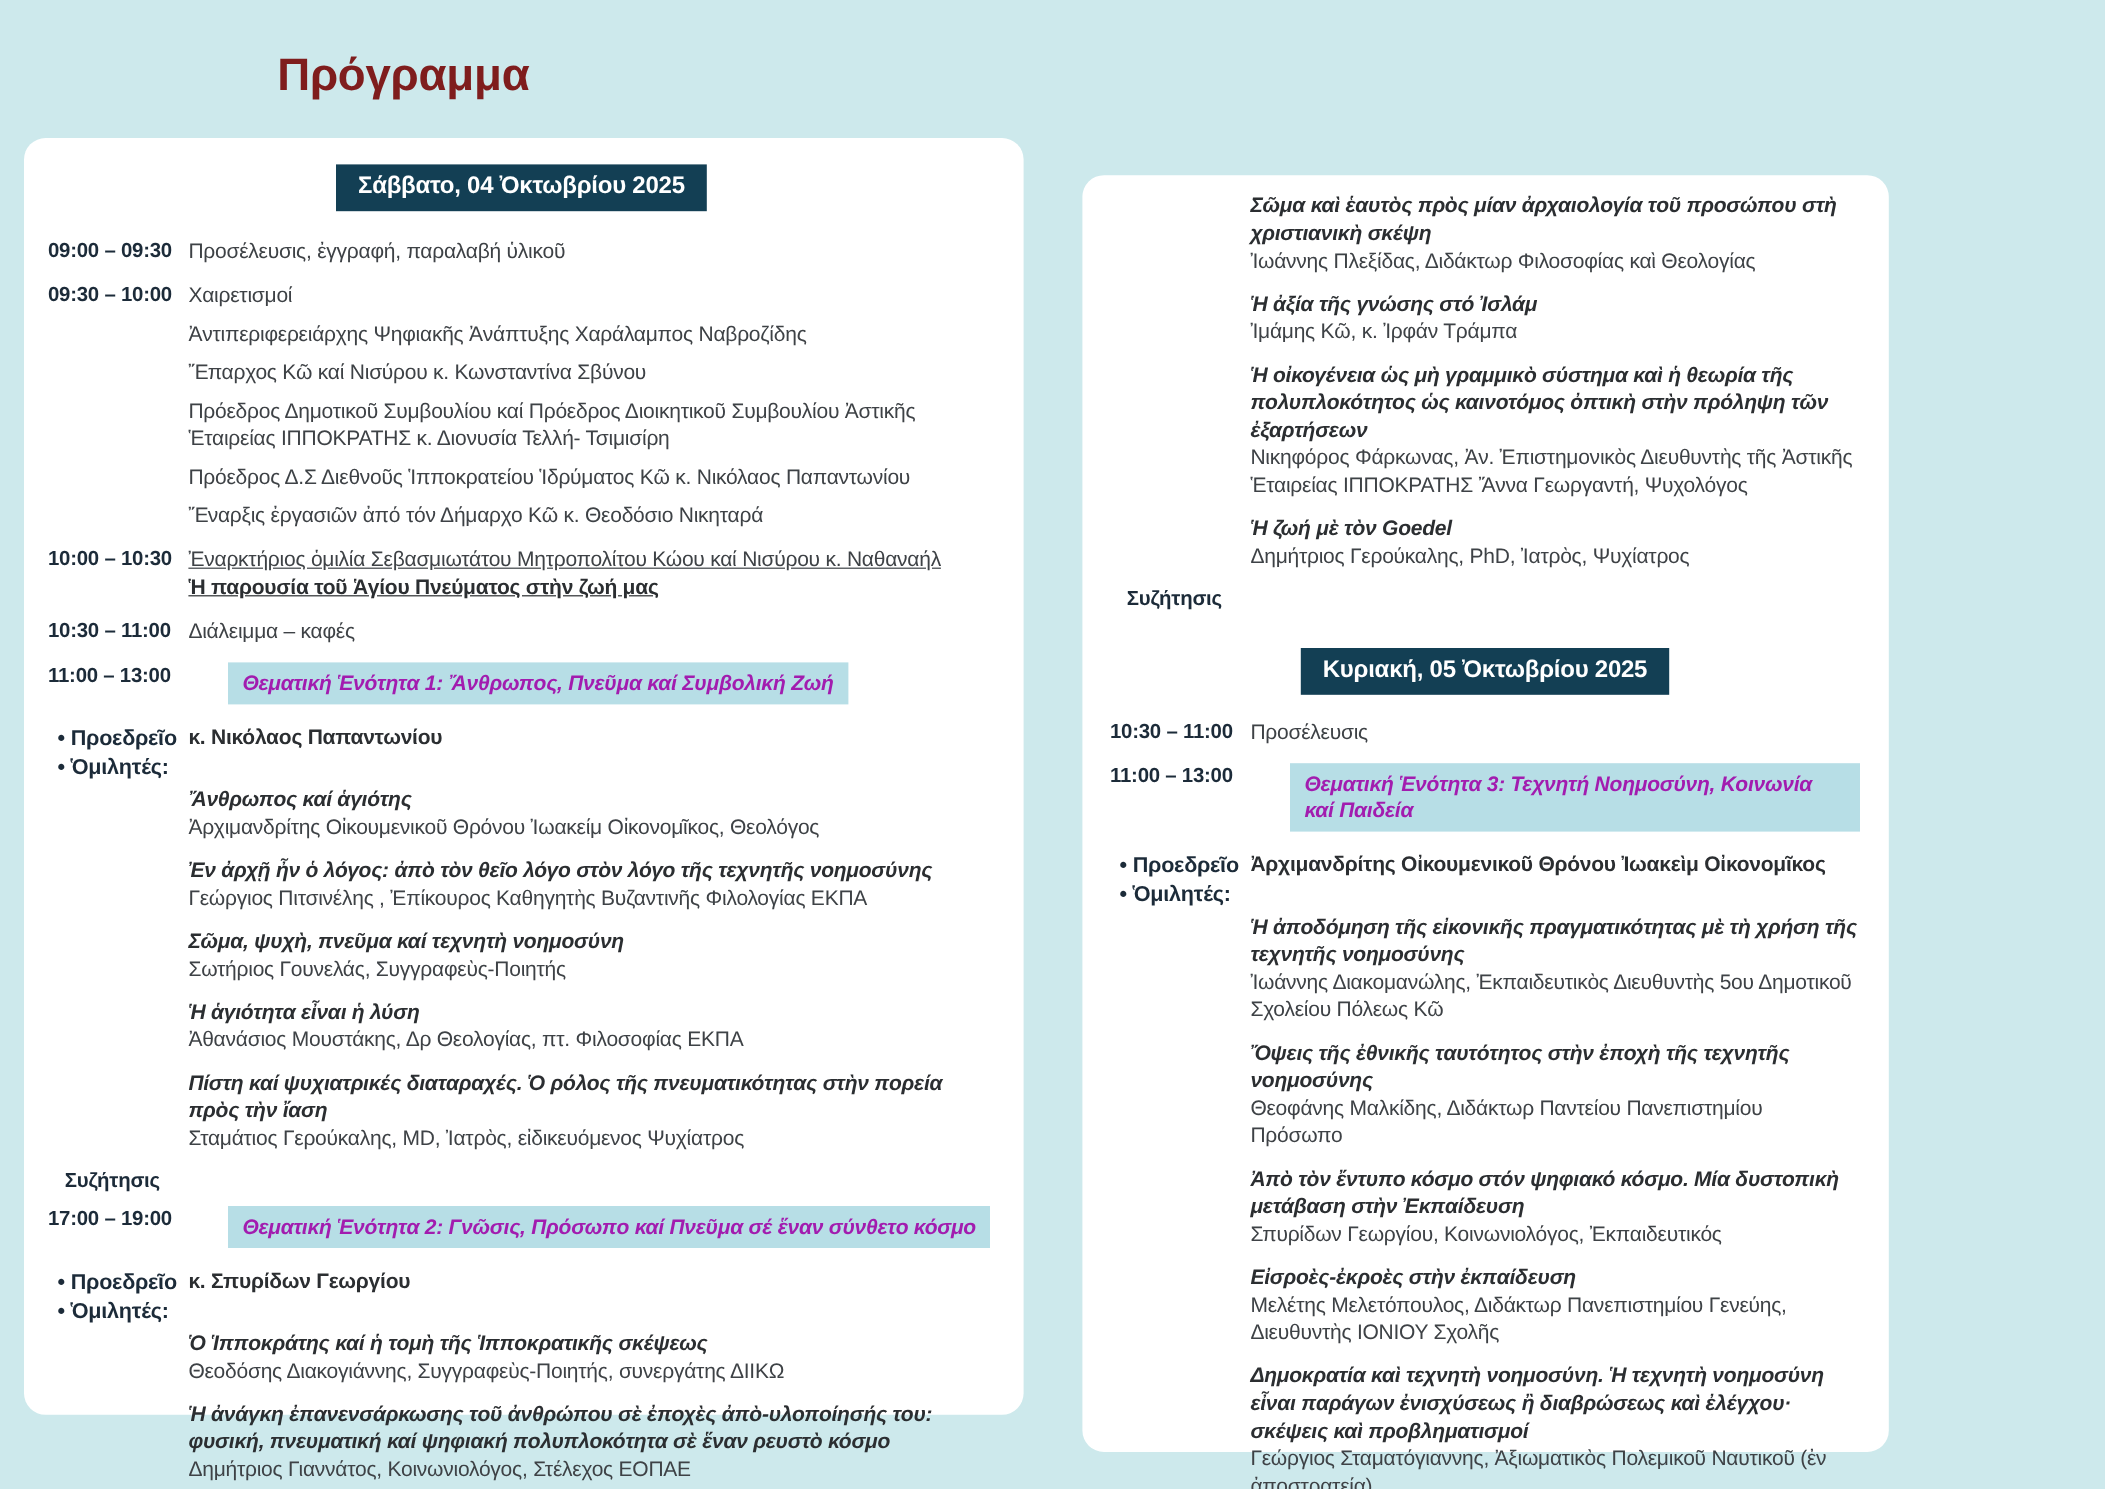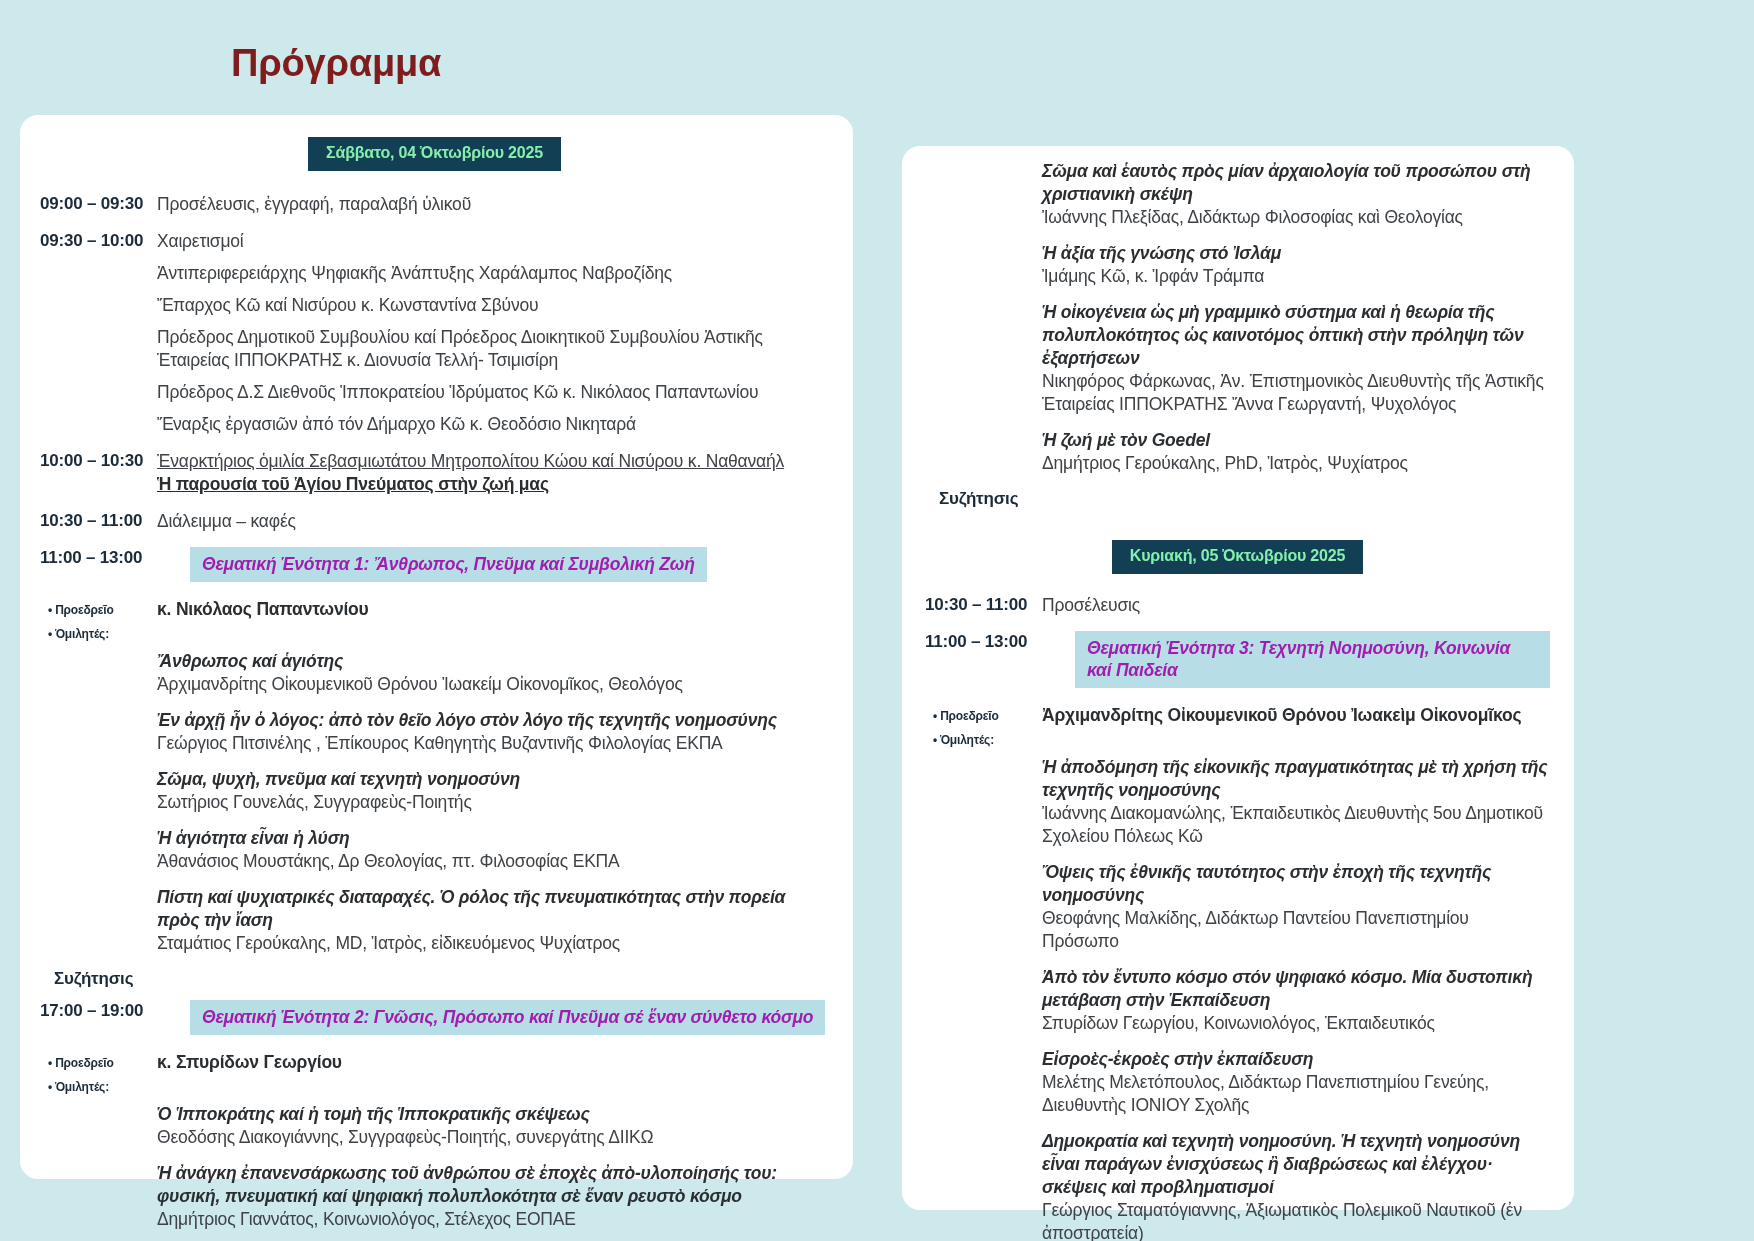--- a/index.html
+++ b/index.html
@@ -20,22 +20,22 @@
     background:#ffffff;border-radius:18px;
     box-sizing:border-box;
   }
   .card.left{left:20px;width:833px;padding:12px 24px 18px 20px;}
   .card.right{left:902px;width:672px;padding:14px 24px 18px 23px;margin-top:31px;}
 
   .badge-row{text-align:center;margin:10px 0 22px 0;}
   .card.right .badge-row{margin:30px 0 20px 0;}
   .badge{
     display:inline-block;
-    background:#133f54;color:#86efac;
-    font-size:16px;font-weight:bold;
+    background:#133f54;color:#ffffff;
+    font-size:20px;font-weight:bold;
     padding:7px 18px 9px 18px;
   }
 
   .row{display:flex;align-items:flex-start;margin-bottom:14px;}
   .tcol{flex:0 0 117px;box-sizing:border-box;}
   .ccol{flex:1;min-width:0;}
 
   .time{
     font-size:17px;font-weight:bold;color:#1c2b39;
     line-height:22px;display:block;
@@ -52,21 +52,21 @@
   .session-pill{
     display:inline-block;
     background:#b7dee6;color:#a21caf;
     font-size:17.5px;font-weight:bold;font-style:italic;
     line-height:22px;
     padding:6px 12px 7px 12px;
   }
 
   .row.chair{margin-bottom:4px;}
   .side-label{
-    font-size:12px;font-weight:bold;color:#1c2b39;
+    font-size:18px;font-weight:bold;color:#1c2b39;
     line-height:24px;padding-left:8px;white-space:nowrap;
   }
   .chair-name{
     font-size:17.5px;font-weight:bold;color:#2b2e31;line-height:23px;
   }
 
   .row.talk{margin-bottom:13px;}
   .talk-title{
     font-size:17.5px;font-weight:bold;font-style:italic;color:#2b2e31;
     line-height:23px;

